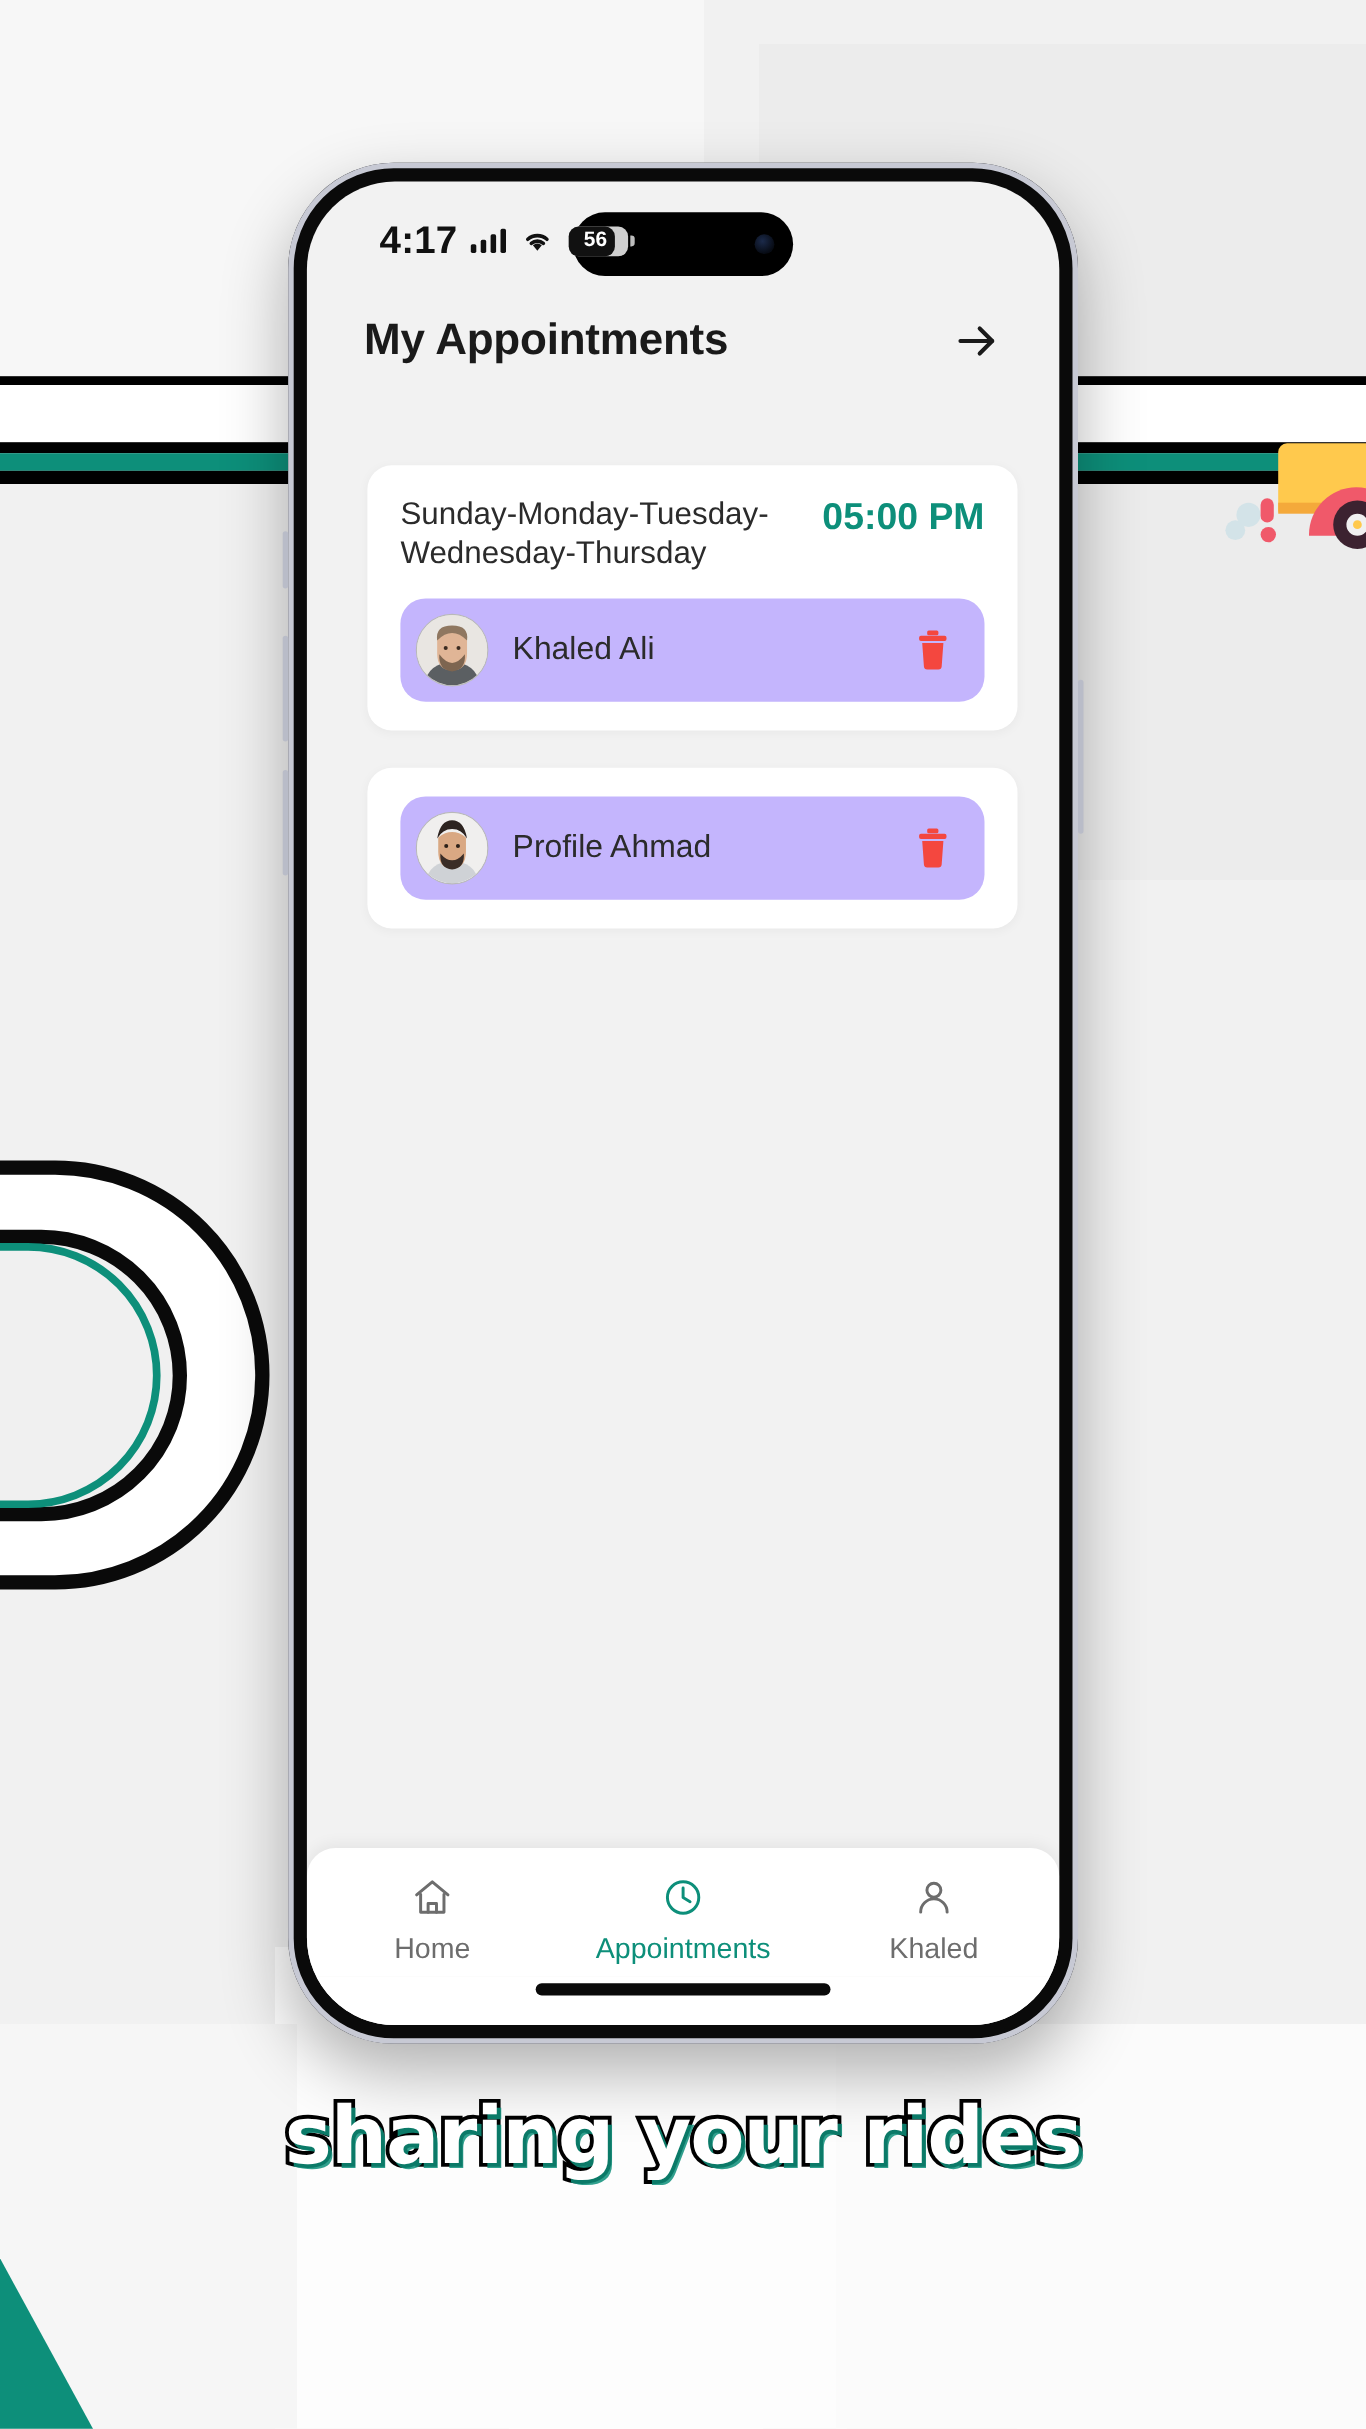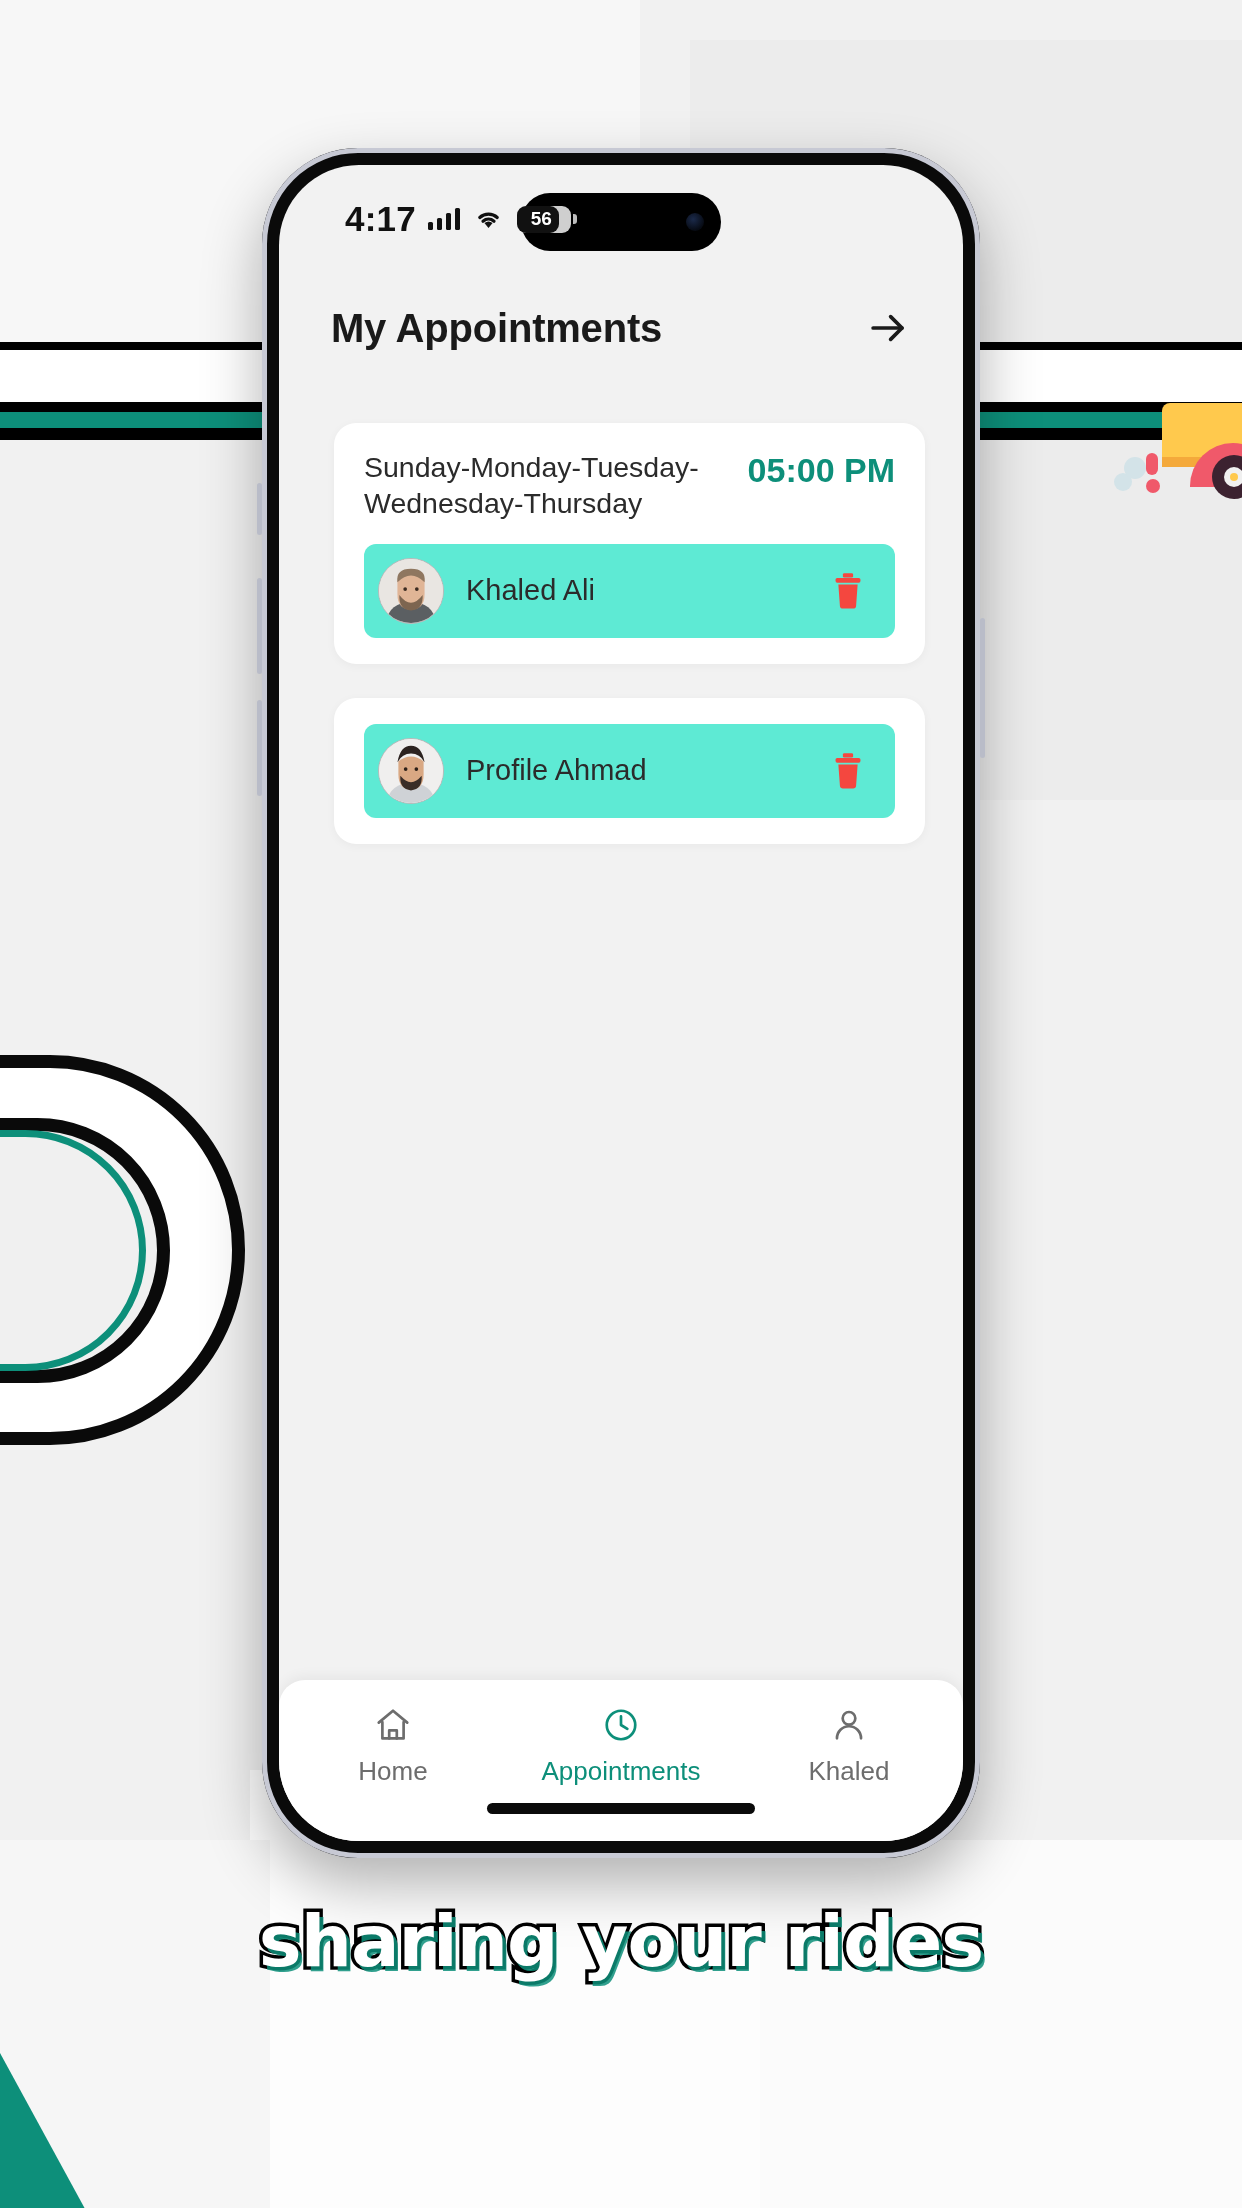--- a/index.html
+++ b/index.html
@@ -151,21 +151,21 @@
     font-size:19px; font-weight:700; color:#fff; padding-right:6px;
   }
   .battery .nub {
     position:absolute; right:-6px; top:50%; transform:translateY(-50%);
     width:4px; height:10px; background:#bdbdbd; border-radius:0 3px 3px 0;
   }
 
   
   .app-header {
     flex: 0 0 auto;
-    display:flex; align-items:center; justify-content:space-between;
+    display:flex; align-items:flex-start; justify-content:space-between;
     padding: 14px 52px 0 52px;
     height: 96px;
   }
   .app-title { font-size: 40px; font-weight: 700; color:#1a1a1a; letter-spacing:-.2px; }
   .arrow-btn { width:46px; height:46px; display:flex; align-items:center; justify-content:center; cursor:pointer; }
 
   
   .content { flex: 1 1 auto; padding: 54px 38px 0 38px; overflow:hidden; }
 
   .appt-card {
@@ -182,21 +182,21 @@
   }
   .appt-days {
     font-size: 28.5px; line-height: 1.28; color:#2b2b2b; font-weight:400;
     max-width: 390px;
   }
   .appt-time {
     font-size: 34px; font-weight: 700; color:#0d8f7a; white-space:nowrap;
     padding-top: 2px;
   }
   .pass-row {
-    background:#5eead4; border-radius: 12px;
+    background:#c4b5fd; border-radius: 23px;
     display:flex; align-items:center;
     padding: 14px 26px 14px 14px;
     gap: 22px;
   }
   .avatar {
     width: 66px; height: 66px; border-radius:50%;
     border: 1.5px solid #b9b9b9; overflow:hidden; flex:0 0 auto;
     background:#e6e6e6; position:relative;
   }
   .avatar svg { display:block; width:100%; height:100%; }

